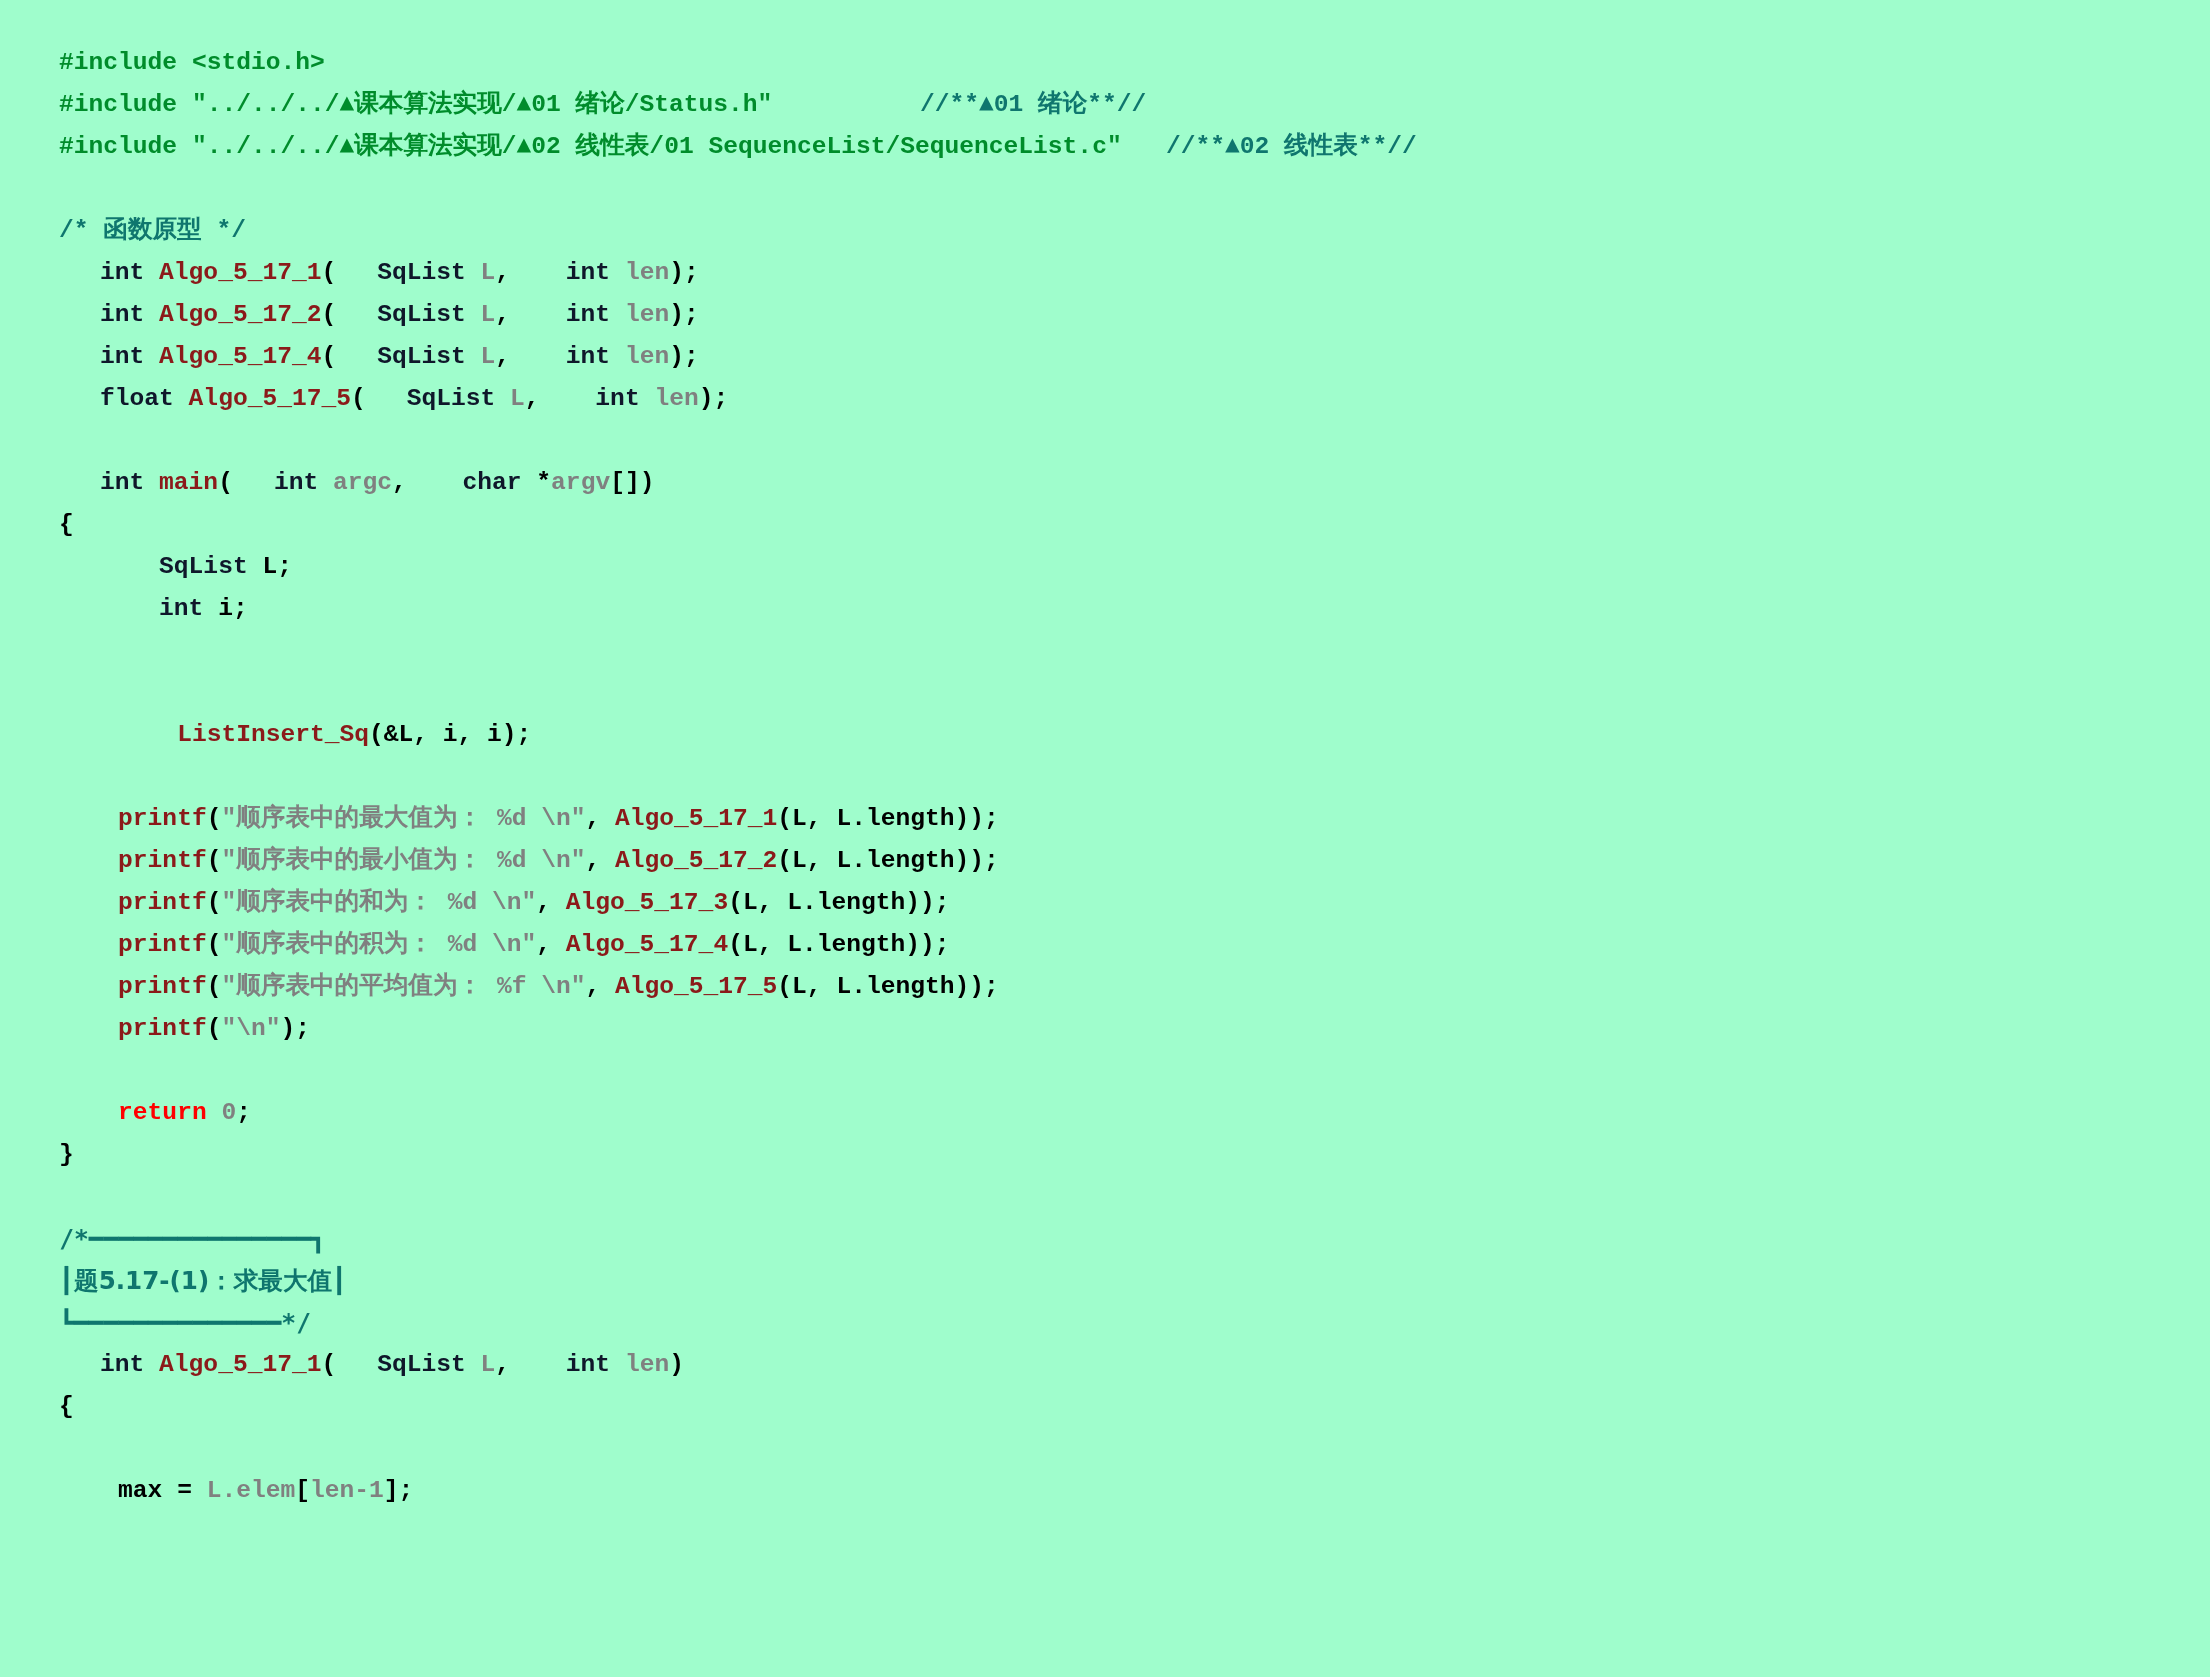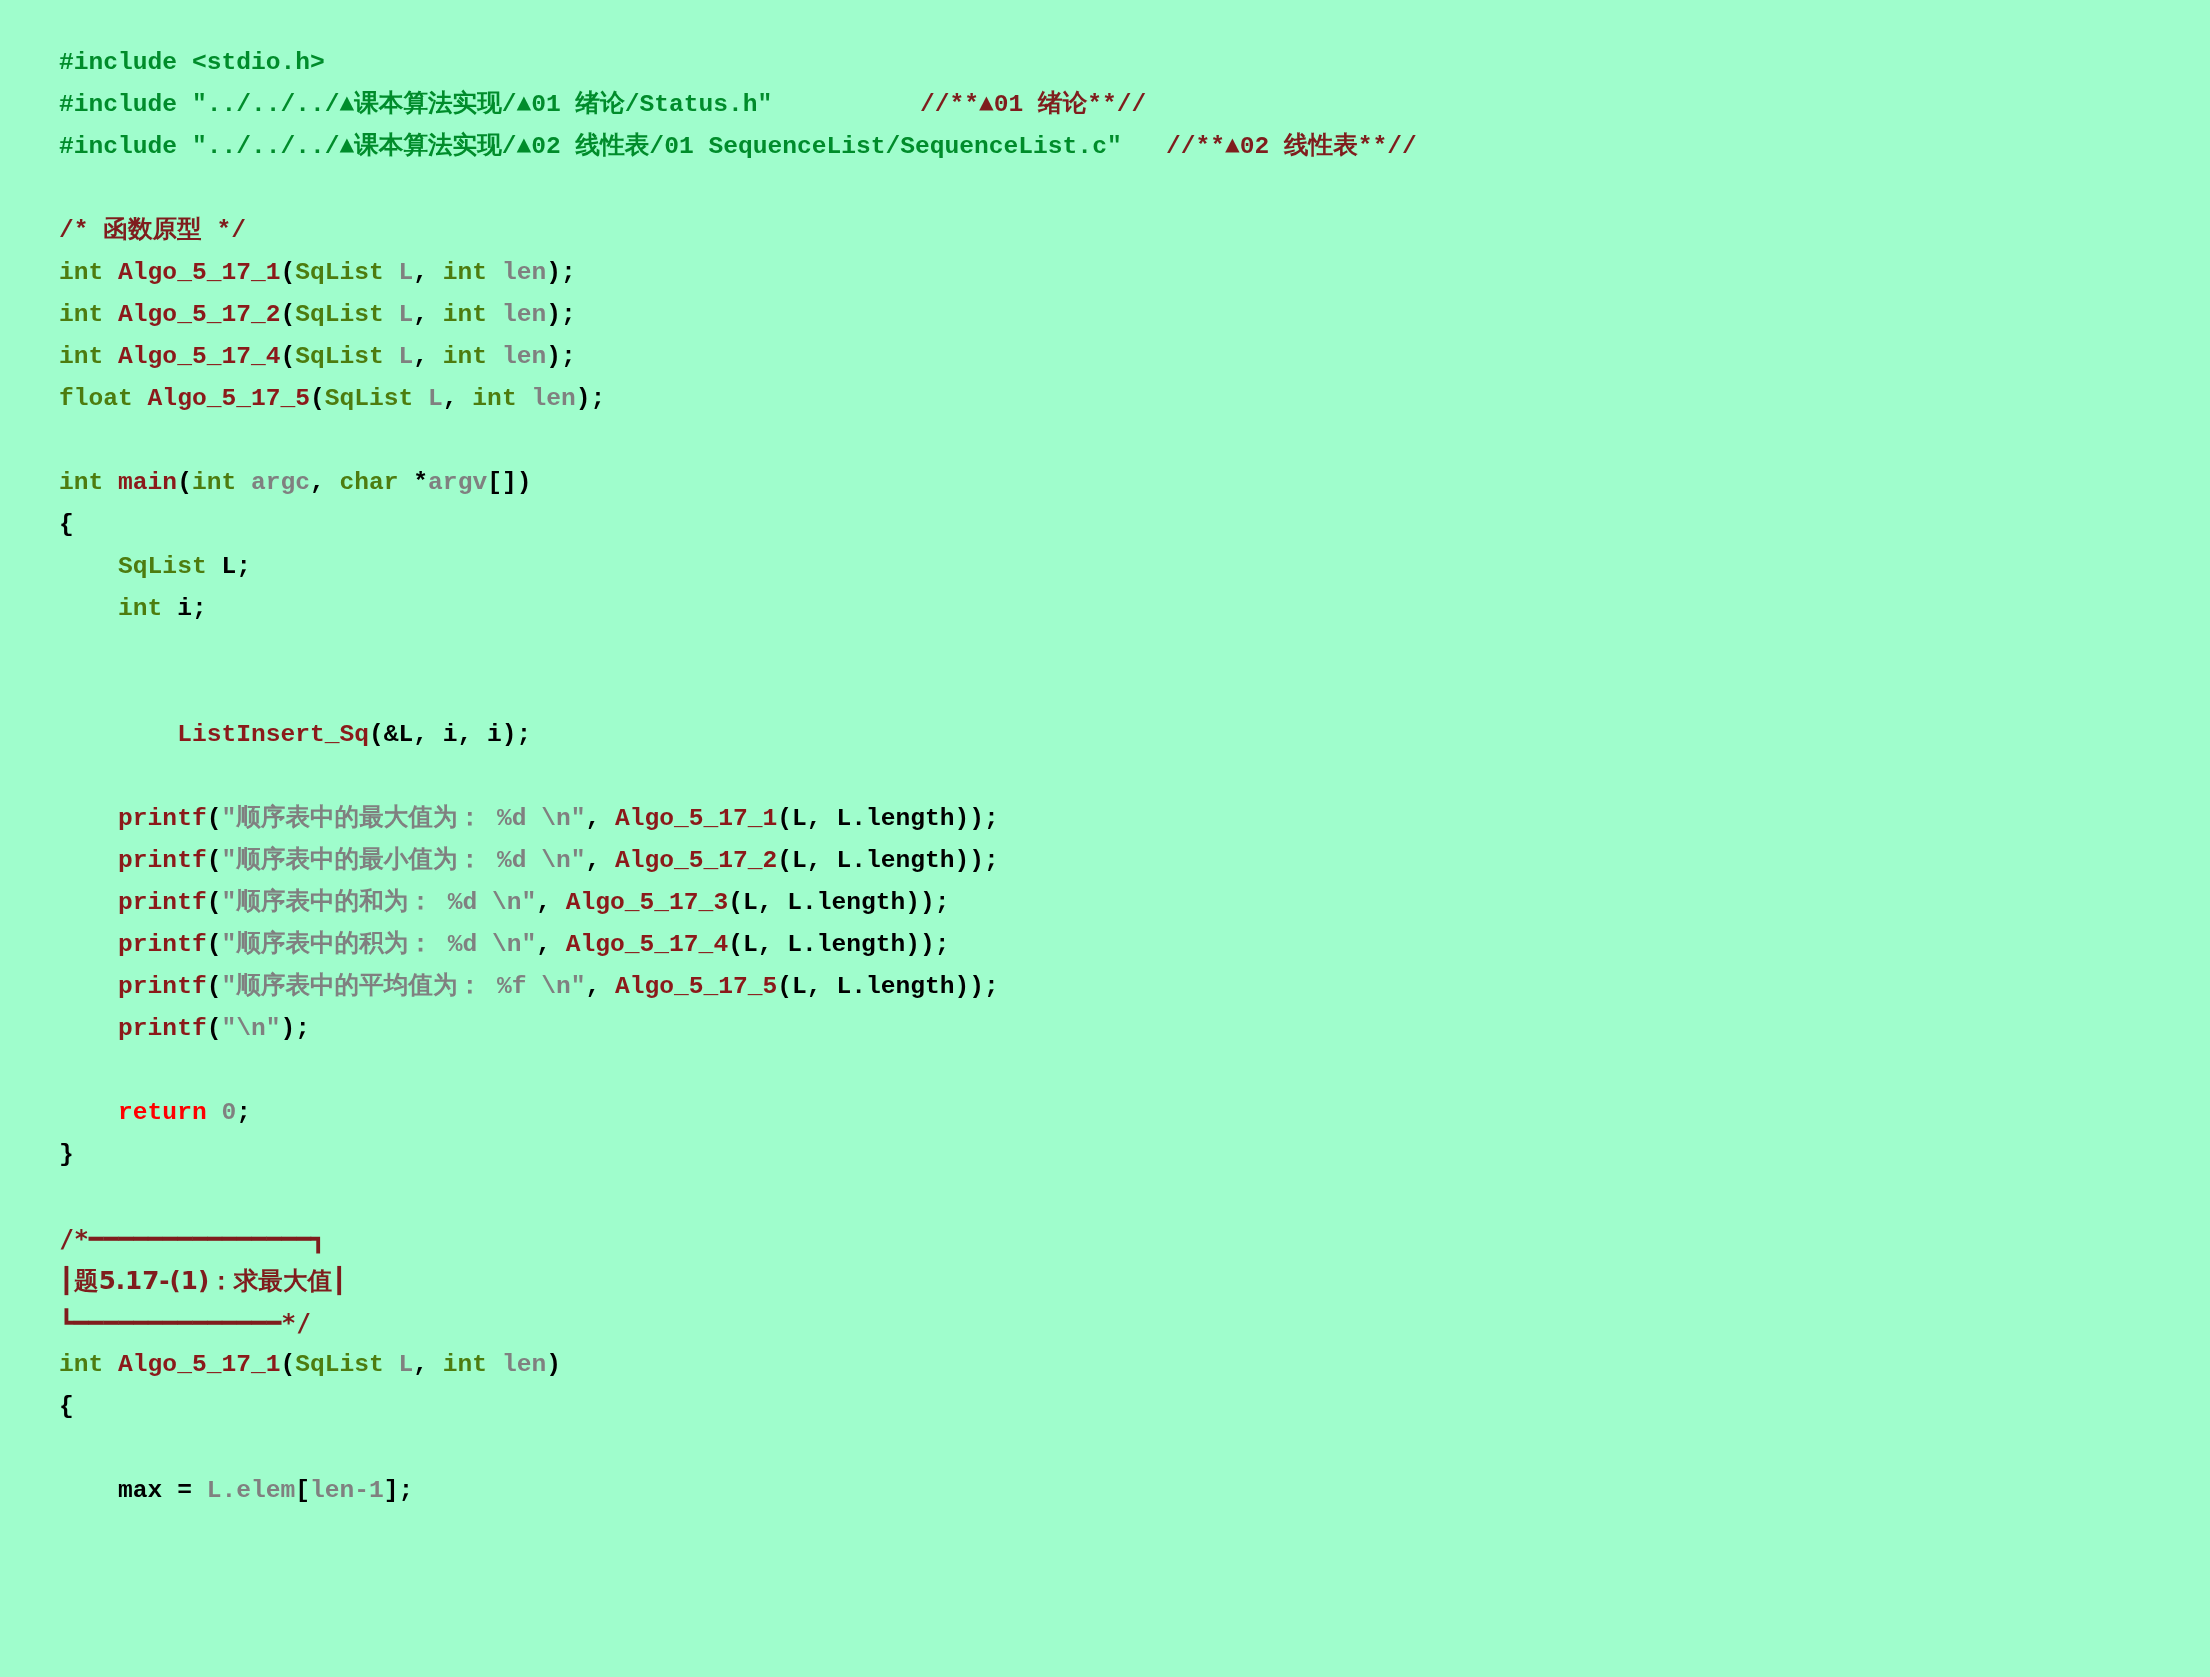--- a/index.html
+++ b/index.html
@@ -29,22 +29,22 @@
     font-size: 24.6px;
     font-weight: bold;
     white-space: pre;
     letter-spacing: 0px;
     font-family: "Liberation Mono", "DejaVu Sans Mono", monospace;
   }
   .code-line > span { white-space: pre; }
 
   
   .t-pre      { color: #008c2b; }  
-  .t-comment  { color: #7f1d1d; }  
-  .t-kw       { color: #4d7c0f; }  
+  .t-comment  { color: #0f766e; }  
+  .t-kw       { color: #0f172a; margin-left: 41px; }  
   .t-kw2      { color: #ff0000; }  
   .t-fn       { color: #8b1a1a; }  
   .t-id       { color: #808080; }  
   .t-plain    { color: #000000; }  
   .t-str      { color: #808080; }  
 
   
   .boxline {
     font-family: "DejaVu Sans Mono", "Liberation Mono", monospace;
     color: #ff0000;

